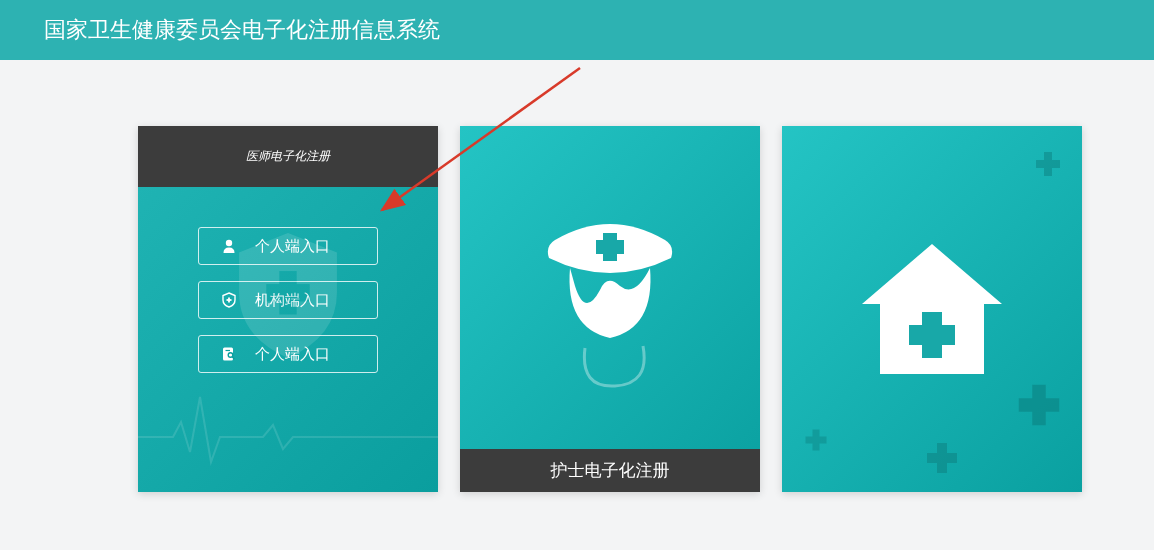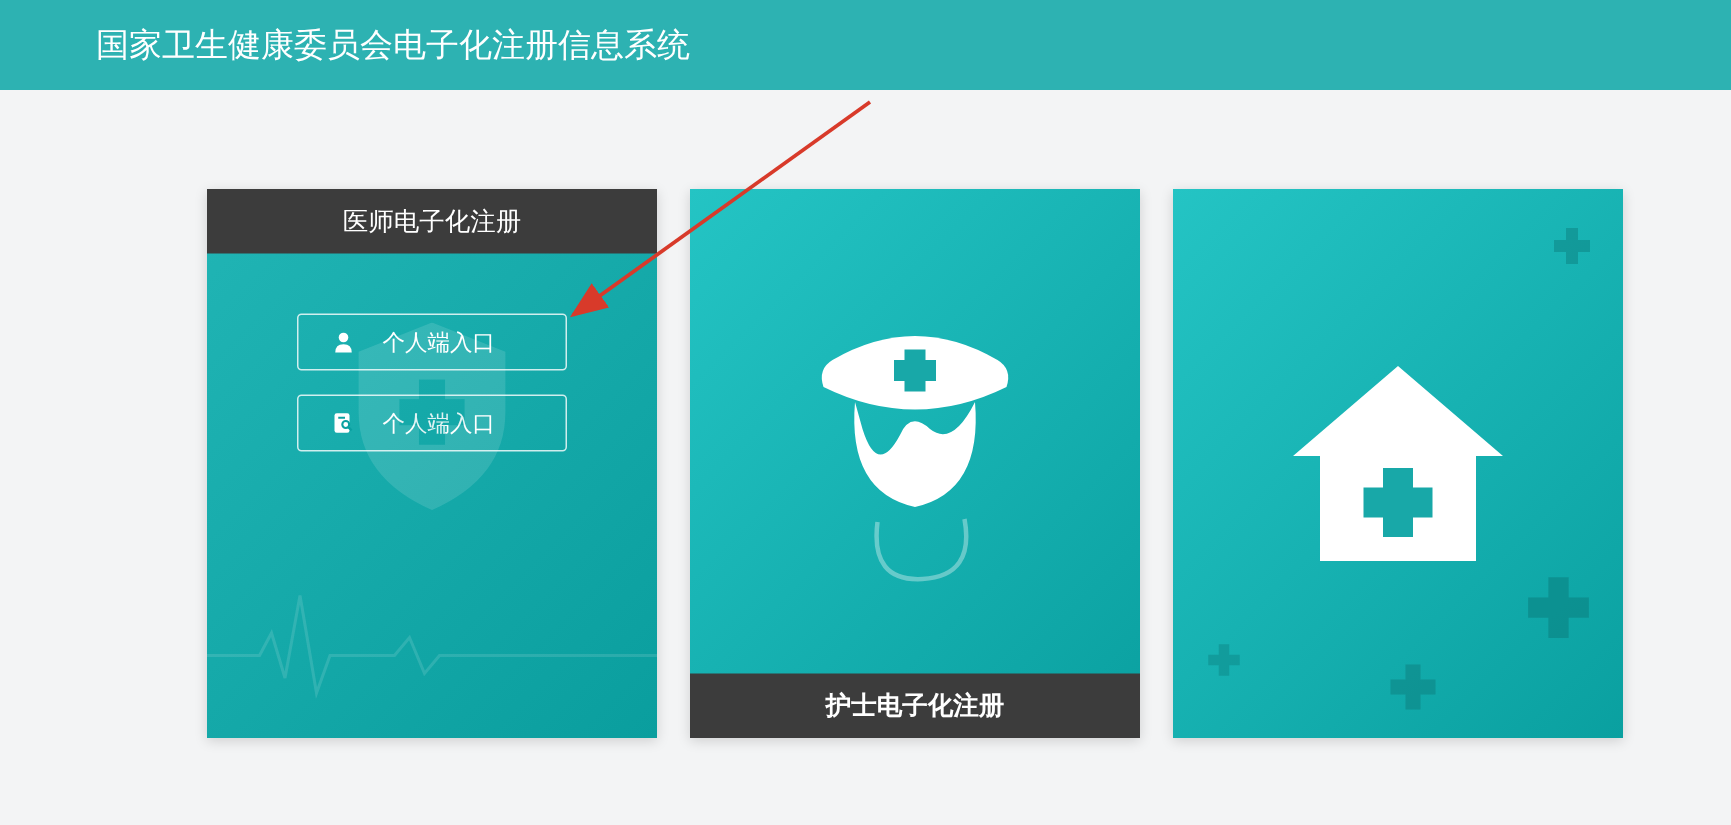--- a/index.html
+++ b/index.html
@@ -9,21 +9,21 @@
     width: 1154px;
     height: 550px;
     overflow: hidden;
     position: relative;
   }
   .header {
     background: #2db2b2;
     height: 60px;
     display: flex;
     align-items: center;
-    padding-left: 64px;
+    padding-left: 44px;
   }
   .header-title {
     color: #fff;
     font-size: 22px;
     font-weight: 400;
   }
   .cards-container {
     display: flex;
     gap: 22px;
     padding: 66px 0 0 138px;
@@ -37,22 +37,23 @@
     position: relative;
   }
   
   .card-1 {
     background: linear-gradient(135deg, #21b5b5 0%, #0a9e9e 100%);
   }
   .card-1 .card-header {
     background: #3c3c3c;
     color: #fff;
     text-align: center;
-    padding: 10px 0;
-    font-size: 17px;
+    padding: 22px 0;
+    font-size: 12px;
+    font-style: italic;
   }
   .card-1 .card-body {
     flex: 1;
     display: flex;
     flex-direction: column;
     align-items: center;
     padding-top: 40px;
     gap: 16px;
     position: relative;
   }
@@ -97,21 +98,20 @@
     width: 100%;
     height: 90px;
     opacity: 0.12;
     pointer-events: none;
   }
   
   .card-teal {
     background: linear-gradient(135deg, #24c4c4 0%, #0aa0a0 100%);
     display: flex;
     flex-direction: column;
-    font-weight: bold;
   }
   .card-icon-area {
     flex: 1;
     display: flex;
     align-items: center;
     justify-content: center;
     position: relative;
   }
   .card-footer {
     background: #3c3c3c;
@@ -157,20 +157,30 @@
       <button class="entry-button">
         <span class="btn-icon">
           <svg viewBox="0 0 16 16" width="16" height="16" fill="#fff">
             <circle cx="8" cy="5" r="3.2"></circle>
             <path d="M2.5 15 Q2.5 9.5 8 9.5 Q13.5 9.5 13.5 15 Z"></path>
           </svg>
         </span>
         <span>个人端入口</span>
       </button>
 
+      <button class="entry-button">
+        <span class="btn-icon">
+          <svg viewBox="0 0 16 16" width="16" height="16" fill="none" stroke="#fff" stroke-width="1.4">
+            <path d="M8 1 L14 3.5 L14 8 Q14 13 8 15 Q2 13 2 8 L2 3.5 Z"></path>
+            <line x1="8" y1="5.5" x2="8" y2="10.5" stroke-width="1.8"></line>
+            <line x1="5.5" y1="8" x2="10.5" y2="8" stroke-width="1.8"></line>
+          </svg>
+        </span>
+        <span>机构端入口</span>
+      </button>
 
       <button class="entry-button">
         <span class="btn-icon">
           <svg viewBox="0 0 16 16" width="16" height="16" fill="#fff">
             <rect x="2" y="1.5" width="10" height="13" rx="1.5"></rect>
             <circle cx="9.5" cy="9" r="2.3" fill="none" stroke="#0aa0a0" stroke-width="1.4"></circle>
             <line x1="11.2" y1="10.7" x2="13.4" y2="12.9" stroke="#0aa0a0" stroke-width="1.6"></line>
             <line x1="4.5" y1="4.5" x2="9" y2="4.5" stroke="#0aa0a0" stroke-width="1.2"></line>
           </svg>
         </span>

